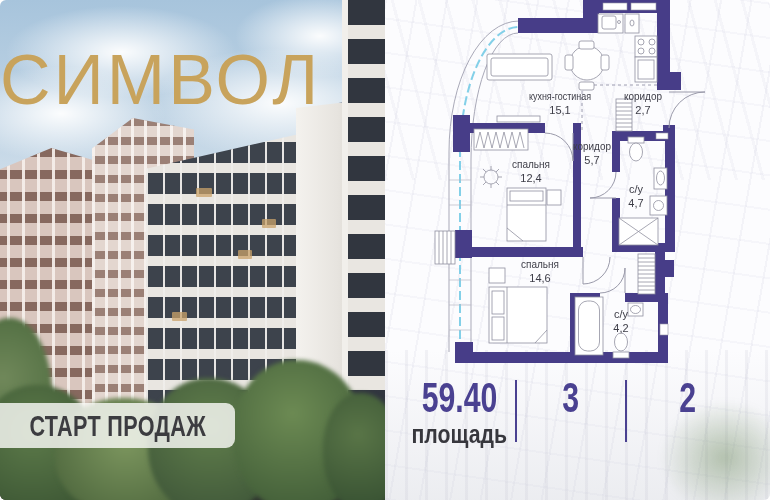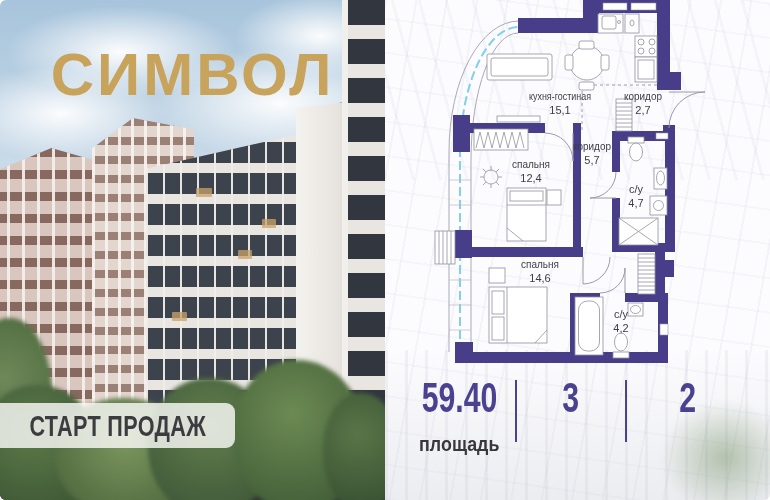--- a/index.html
+++ b/index.html
@@ -48,22 +48,22 @@
   .tk1{left:205px;top:438px;} .tk2{left:298px;top:432px;} .tk3{left:118px;top:442px;}
   .tree{position:absolute;border-radius:48% 52% 50% 50%;filter:blur(2px);}
   .t0{left:-30px;top:318px;width:82px;height:150px;background:radial-gradient(circle at 40% 40%,#70885a,#4c6a3e 75%);}
   .t1{left:-22px;top:385px;width:122px;height:132px;background:radial-gradient(circle at 45% 35%,#5d7b4a,#3c5634 80%);}
   .t2{left:55px;top:398px;width:142px;height:118px;background:radial-gradient(circle at 50% 35%,#7d975f,#50693f 80%);}
   .t3{left:148px;top:378px;width:126px;height:138px;background:radial-gradient(circle at 50% 35%,#617f4c,#41593a 80%);}
   .t4{left:233px;top:360px;width:132px;height:152px;background:radial-gradient(circle at 45% 35%,#6c8a53,#435f39 80%);}
   .t5{left:323px;top:393px;width:78px;height:118px;background:radial-gradient(circle at 45% 35%,#597547,#3a5434 80%);}
   .ground{position:absolute;left:0;top:468px;width:385px;height:32px;
           background:linear-gradient(180deg,#4c554c,#2f362f);}
-  .logo{position:absolute;left:0;top:40px;width:100%;text-align:center;z-index:6;
-        font-size:60px;font-weight:700;letter-spacing:3px;color:#c8a35c;}
+  .logo{position:absolute;left:0;top:40px;width:100%;z-index:6;
+        font-size:70px;font-weight:400;letter-spacing:3px;color:#c8a35c;}
   .banner{position:absolute;left:0;top:403px;width:235px;height:45px;z-index:7;
           background:rgba(252,252,250,.8);border-radius:0 9px 9px 0;
           display:flex;align-items:center;justify-content:center;}
   .banner span{font-size:30px;font-weight:700;color:#3c3c40;letter-spacing:.5px;
                display:inline-block;transform:scaleX(.72);white-space:nowrap;}
   
   .plan-side{position:relative;width:385px;height:500px;overflow:hidden;background:#fcfcfe;flex:0 0 385px;}
   .facade-lines{position:absolute;inset:0;opacity:1;background:
       repeating-linear-gradient(100deg, rgba(208,208,224,.20) 0 2px, rgba(208,208,224,0) 2px 30px),
       repeating-linear-gradient(8deg, rgba(213,213,230,.16) 0 2px, rgba(213,213,230,0) 2px 34px);}
@@ -73,21 +73,21 @@
       repeating-linear-gradient(90deg, rgba(190,190,205,.18) 0 3px, rgba(190,190,205,0) 3px 20px),
       linear-gradient(180deg, rgba(205,208,215,0), rgba(205,208,215,.35));}
   .green-corner{position:absolute;right:-20px;bottom:-15px;width:130px;height:115px;filter:blur(3px);
       background:radial-gradient(closest-side, rgba(104,134,88,.45), rgba(104,134,88,0));}
   .plan{position:absolute;left:0;top:0;width:385px;height:375px;}
   .stats{position:absolute;left:0;top:372px;width:377px;height:90px;padding-left:44px;}
   .stat{position:absolute;top:6px;text-align:center;}
   .s1{left:18px;width:113px;} .s2{left:131px;width:110px;} .s3{left:241px;width:124px;}
   .stat .val{font-size:42px;line-height:40px;font-weight:700;color:#4a4191;
              display:inline-block;transform:scaleX(.72);white-space:nowrap;}
-  .stat .lab{margin-top:14px;font-size:21px;font-weight:700;color:#37373d;}
+  .stat .lab{margin-top:2px;font-size:25px;font-weight:700;color:#37373d;}
   .stat .lab span{display:inline-block;transform:scaleX(.85);white-space:nowrap;}
   .vdiv{position:absolute;top:8px;width:2px;height:62px;background:#4a4191;}
   .d1{left:130px;} .d2{left:240px;}
   
   .wall{fill:#473d88;}
   .inset{fill:#ffffff;stroke:#9494a4;stroke-width:.6;}
   .fx{fill:#ffffff;stroke:#9090a0;stroke-width:.8;}
   .fxl{fill:none;stroke:#9090a0;stroke-width:.8;}
   .door{fill:none;stroke:#9a9aaa;stroke-width:1;}
   .dash{fill:none;stroke:#8888a0;stroke-width:.8;stroke-dasharray:3 3;}

